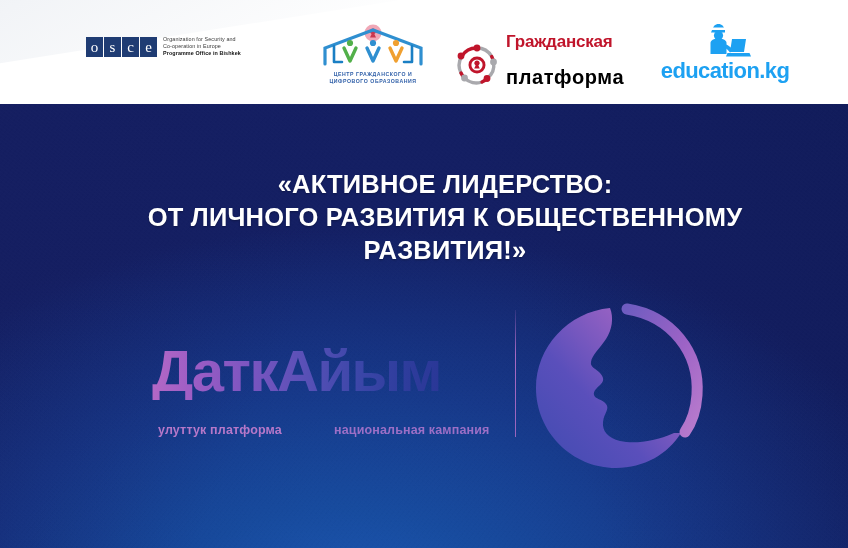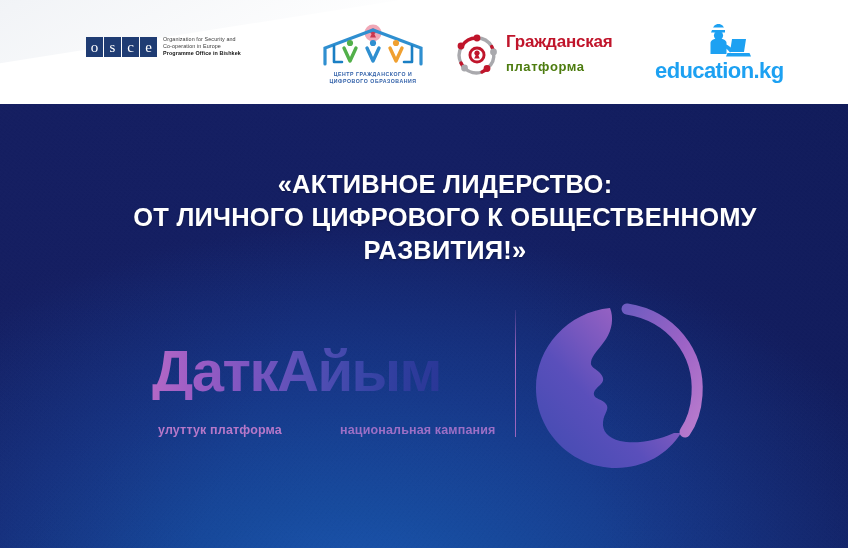--- a/index.html
+++ b/index.html
@@ -79,44 +79,44 @@
     color: #2f5fa8;
     font-weight: bold;
     letter-spacing: .55px;
   }
 
   
   .logo-gp {
     position: absolute;
     left: 455px; top: 33px;
     display: flex;
-    align-items: flex-start;
+    align-items: flex-end;
     gap: 7px;
   }
   .gp-words { line-height: 1; }
   .gp-line1 {
     font-size: 17px;
     font-weight: bold;
     color: #c0152b;
     letter-spacing: -.2px;
   }
   .gp-line2 {
-    font-size: 13px;
-    font-weight: bold;
-    color: #4d7c0f;
+    font-size: 20px;
+    font-weight: bold;
+    color: #000000;
     letter-spacing: .6px;
-    margin-top: 10px;
+    margin-top: 17px;
   }
 
   
   .logo-edu {
     position: absolute;
     left: 655px; top: 24px;
     width: 140px;
-    text-align: left;
+    text-align: center;
   }
   .edu-word {
     font-size: 22px;
     font-weight: bold;
     color: #1da1f2;
     letter-spacing: -.6px;
     margin-top: -6px;
   }
 
   
@@ -195,21 +195,21 @@
     position: absolute;
     left: 6px; top: 101px;
     font-size: 12.5px;
     font-weight: bold;
     color: #b678c9;
     letter-spacing: .15px;
     white-space: nowrap;
   }
   .sub-ru {
     position: absolute;
-    left: 188px; top: 101px;
+    left: 182px; top: 101px;
     font-size: 12.5px;
     font-weight: bold;
     color: #9c6fc6;
     letter-spacing: .15px;
     white-space: nowrap;
   }
   .divider {
     position: absolute;
     left: 363px; top: -12px;
     width: 1px; height: 127px;
@@ -332,21 +332,21 @@
       <div class="edu-word">education.kg</div>
     </div>
   </div>
 
   <div class="stage">
     <div class="stage-vignette"></div>
     <div class="stage-noise"></div>
 
     <div class="title">
       <span>«АКТИВНОЕ ЛИДЕРСТВО:</span>
-      <span>ОТ ЛИЧНОГО ЦИФРОВОГО К ОБЩЕСТВЕННОМУ</span>
+      <span>ОТ ЛИЧНОГО РАЗВИТИЯ К ОБЩЕСТВЕННОМУ</span>
       <span>РАЗВИТИЯ!»</span>
     </div>
 
     <div class="campaign">
       <div class="wordmark">ДаткАйым</div>
       <div class="sub-kg">улуттук платформа</div>
       <div class="sub-ru">национальная кампания</div>
       <div class="divider"></div>
 
       <div class="face-mark">

